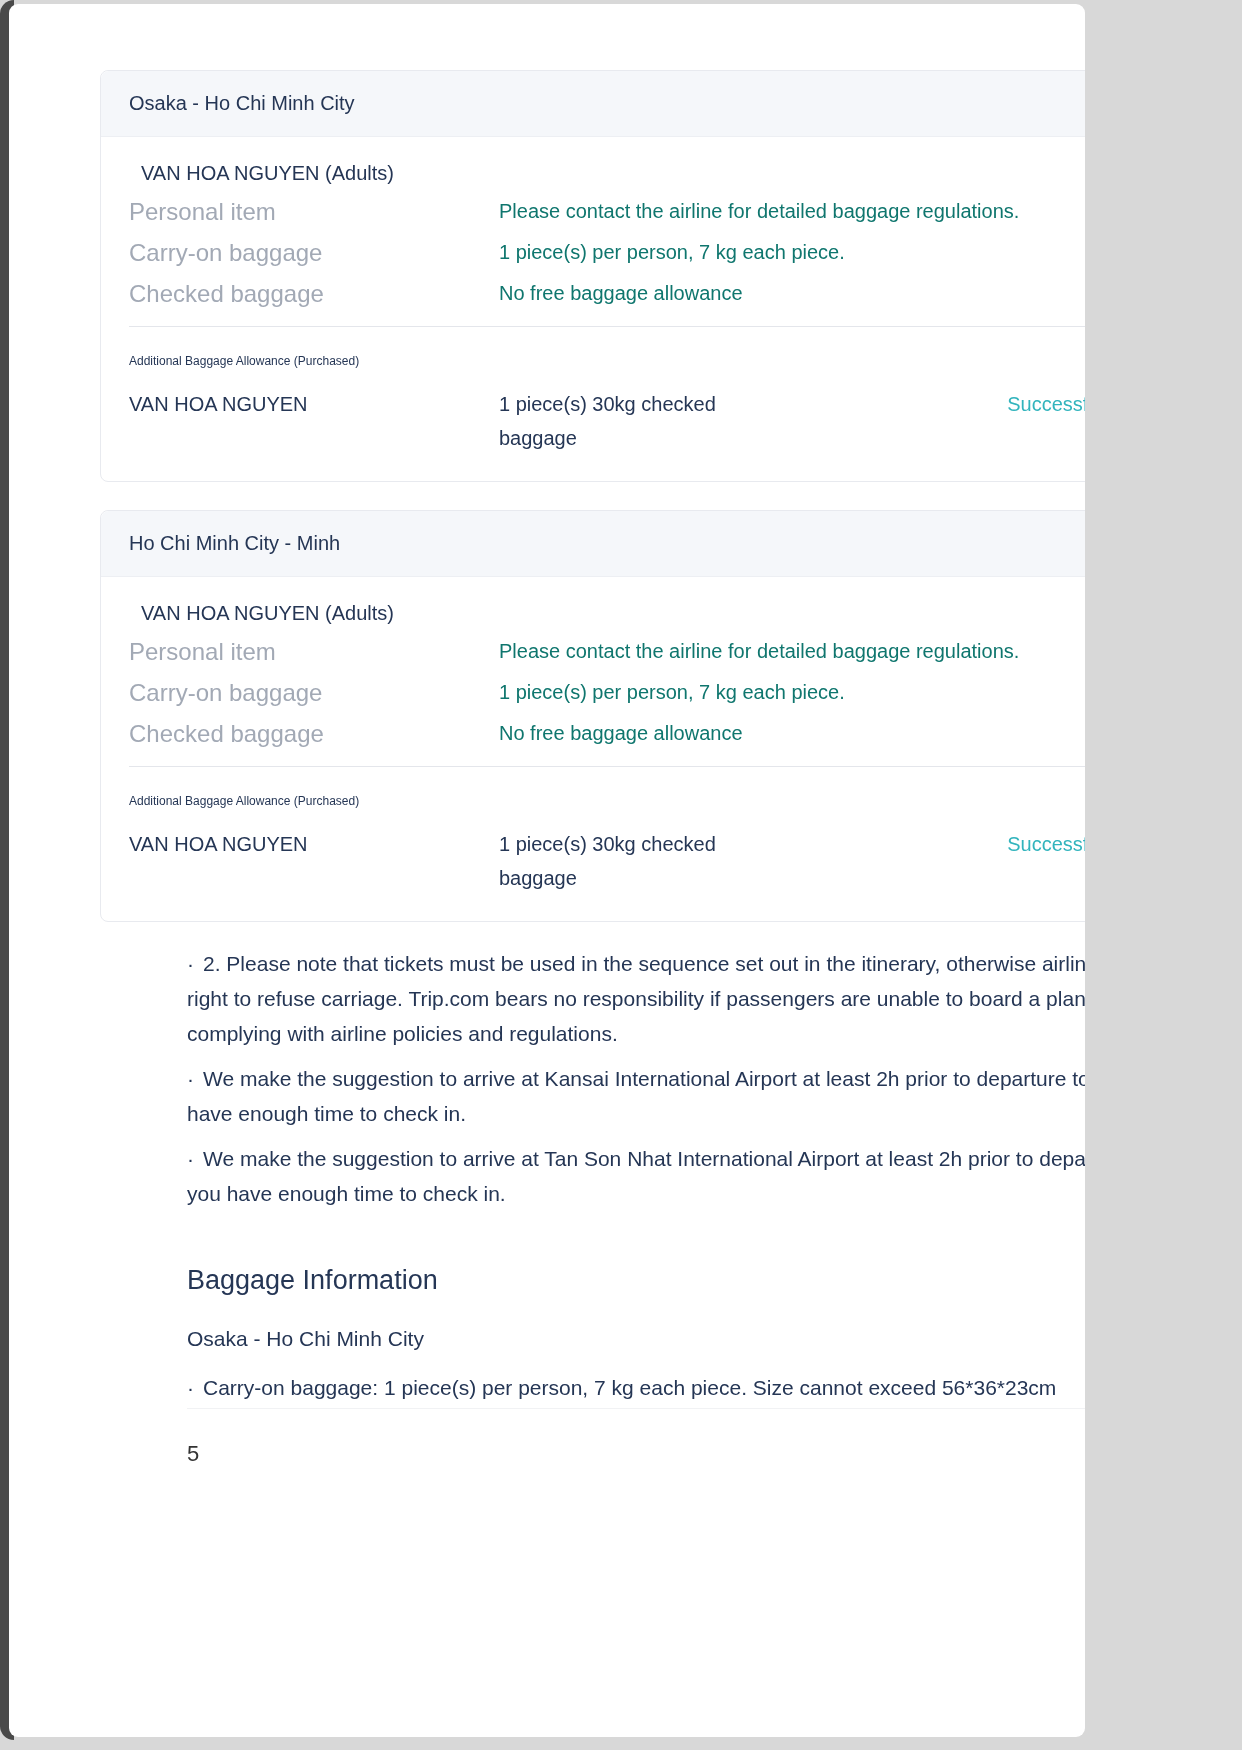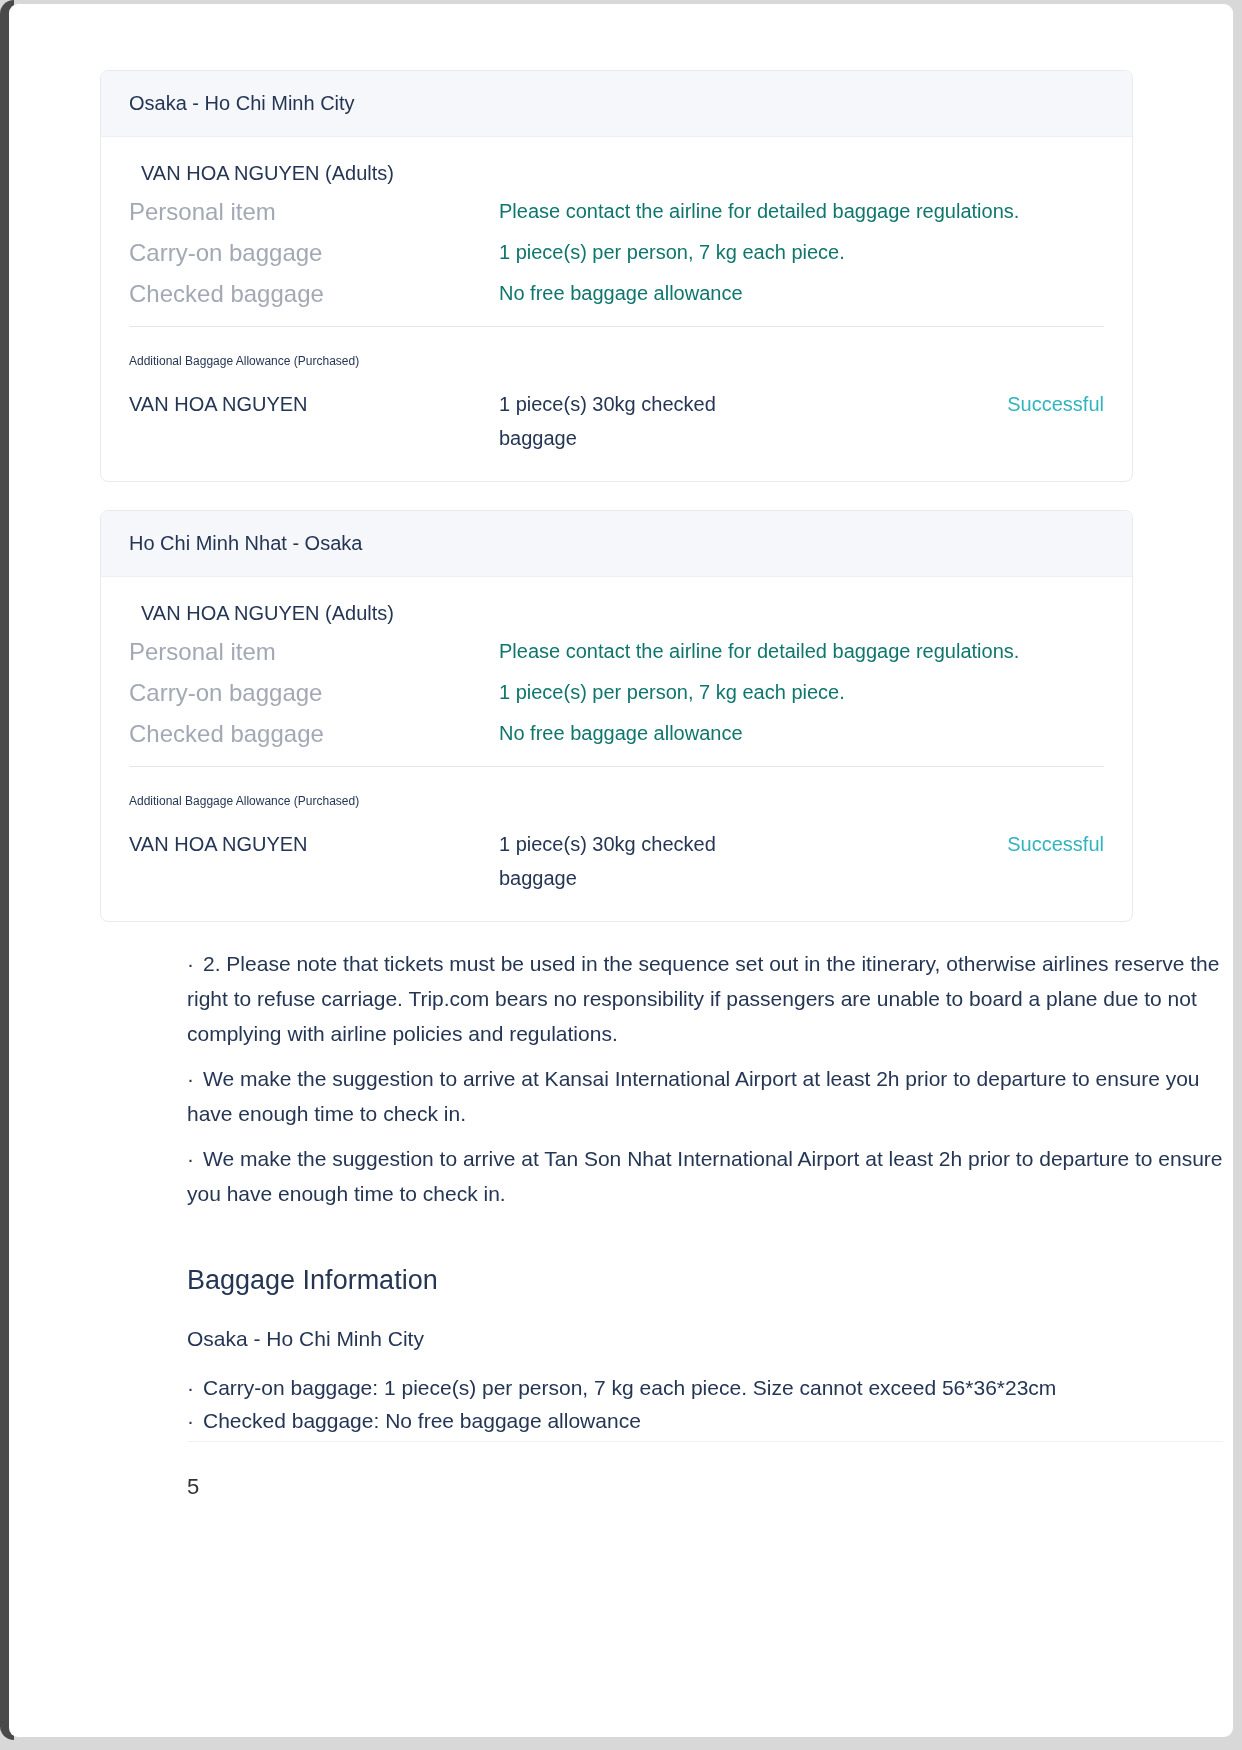--- a/index.html
+++ b/index.html
@@ -7,21 +7,21 @@
     width:1242px; height:1750px; position:relative;
     background:#d8d8d8; overflow:hidden;
     font-family:"Liberation Sans","DejaVu Sans",sans-serif;
     -webkit-font-smoothing:antialiased;
   }
   .bezel-left {
     position:absolute; left:0; top:0; width:14px; height:1740px;
     background:#4a4a4a; border-radius:14px 0 0 14px;
   }
   .page {
-    position:absolute; left:9px; top:4px; width:1224px; height:1733px;
+    position:absolute; left:9px; top:4px; width:1076px; height:1733px;
     background:#ffffff; border-radius:9px; overflow:hidden;
   }
   .content { padding:66px 0 0 91px; }
 
   
   .card {
     width:1033px; border:1px solid #e8eaef; border-radius:8px;
     background:#fff; box-sizing:border-box;
   }
   .card + .card-gap { height:28px; }
@@ -91,21 +91,21 @@
           <span class="entry-detail">1 piece(s) 30kg checked baggage</span>
           <span class="entry-status">Successful</span>
         </div>
       </div>
     </section>
 
     <div class="card-gap"></div>
 
     <section class="card">
       <div class="card-header">
-        <span>Ho Chi Minh Nhat - Osaka</span>
+        <span>Ho Chi Minh City - Minh</span>
       </div>
       <div class="card-body">
         <div class="passenger">VAN HOA NGUYEN (Adults)</div>
 
         <div class="row">
           <span class="label">Personal item</span>
           <span class="value">Please contact the airline for detailed baggage regulations.</span>
         </div>
         <div class="row">
           <span class="label">Carry-on baggage</span>
@@ -131,21 +131,20 @@
       <div class="info-items">
         <p class="info-item dot">2. Please note that tickets must be used in the sequence set out in the itinerary, otherwise airlines reserve the right to refuse carriage. Trip.com bears no responsibility if passengers are unable to board a plane due to not complying with airline policies and regulations.</p>
         <p class="info-item dot">We make the suggestion to arrive at Kansai International Airport at least 2h prior to departure to ensure you have enough time to check in.</p>
         <p class="info-item dot">We make the suggestion to arrive at Tan Son Nhat International Airport at least 2h prior to departure to ensure you have enough time to check in.</p>
       </div>
 
       <h2 class="sec-title baggage-title">Baggage Information</h2>
       <div class="bag-route">Osaka - Ho Chi Minh City</div>
       <div class="bag-items">
         <div class="bag-item dot">Carry-on baggage: 1 piece(s) per person, 7 kg each piece. Size cannot exceed 56*36*23cm</div>
-        <div class="bag-item dot">Checked baggage: No free baggage allowance</div>
       </div>
 
       <div class="faint-rule"></div>
       <div class="page-number">5</div>
     </div>
 
   </div>
 </div>
 
 </body></html>

